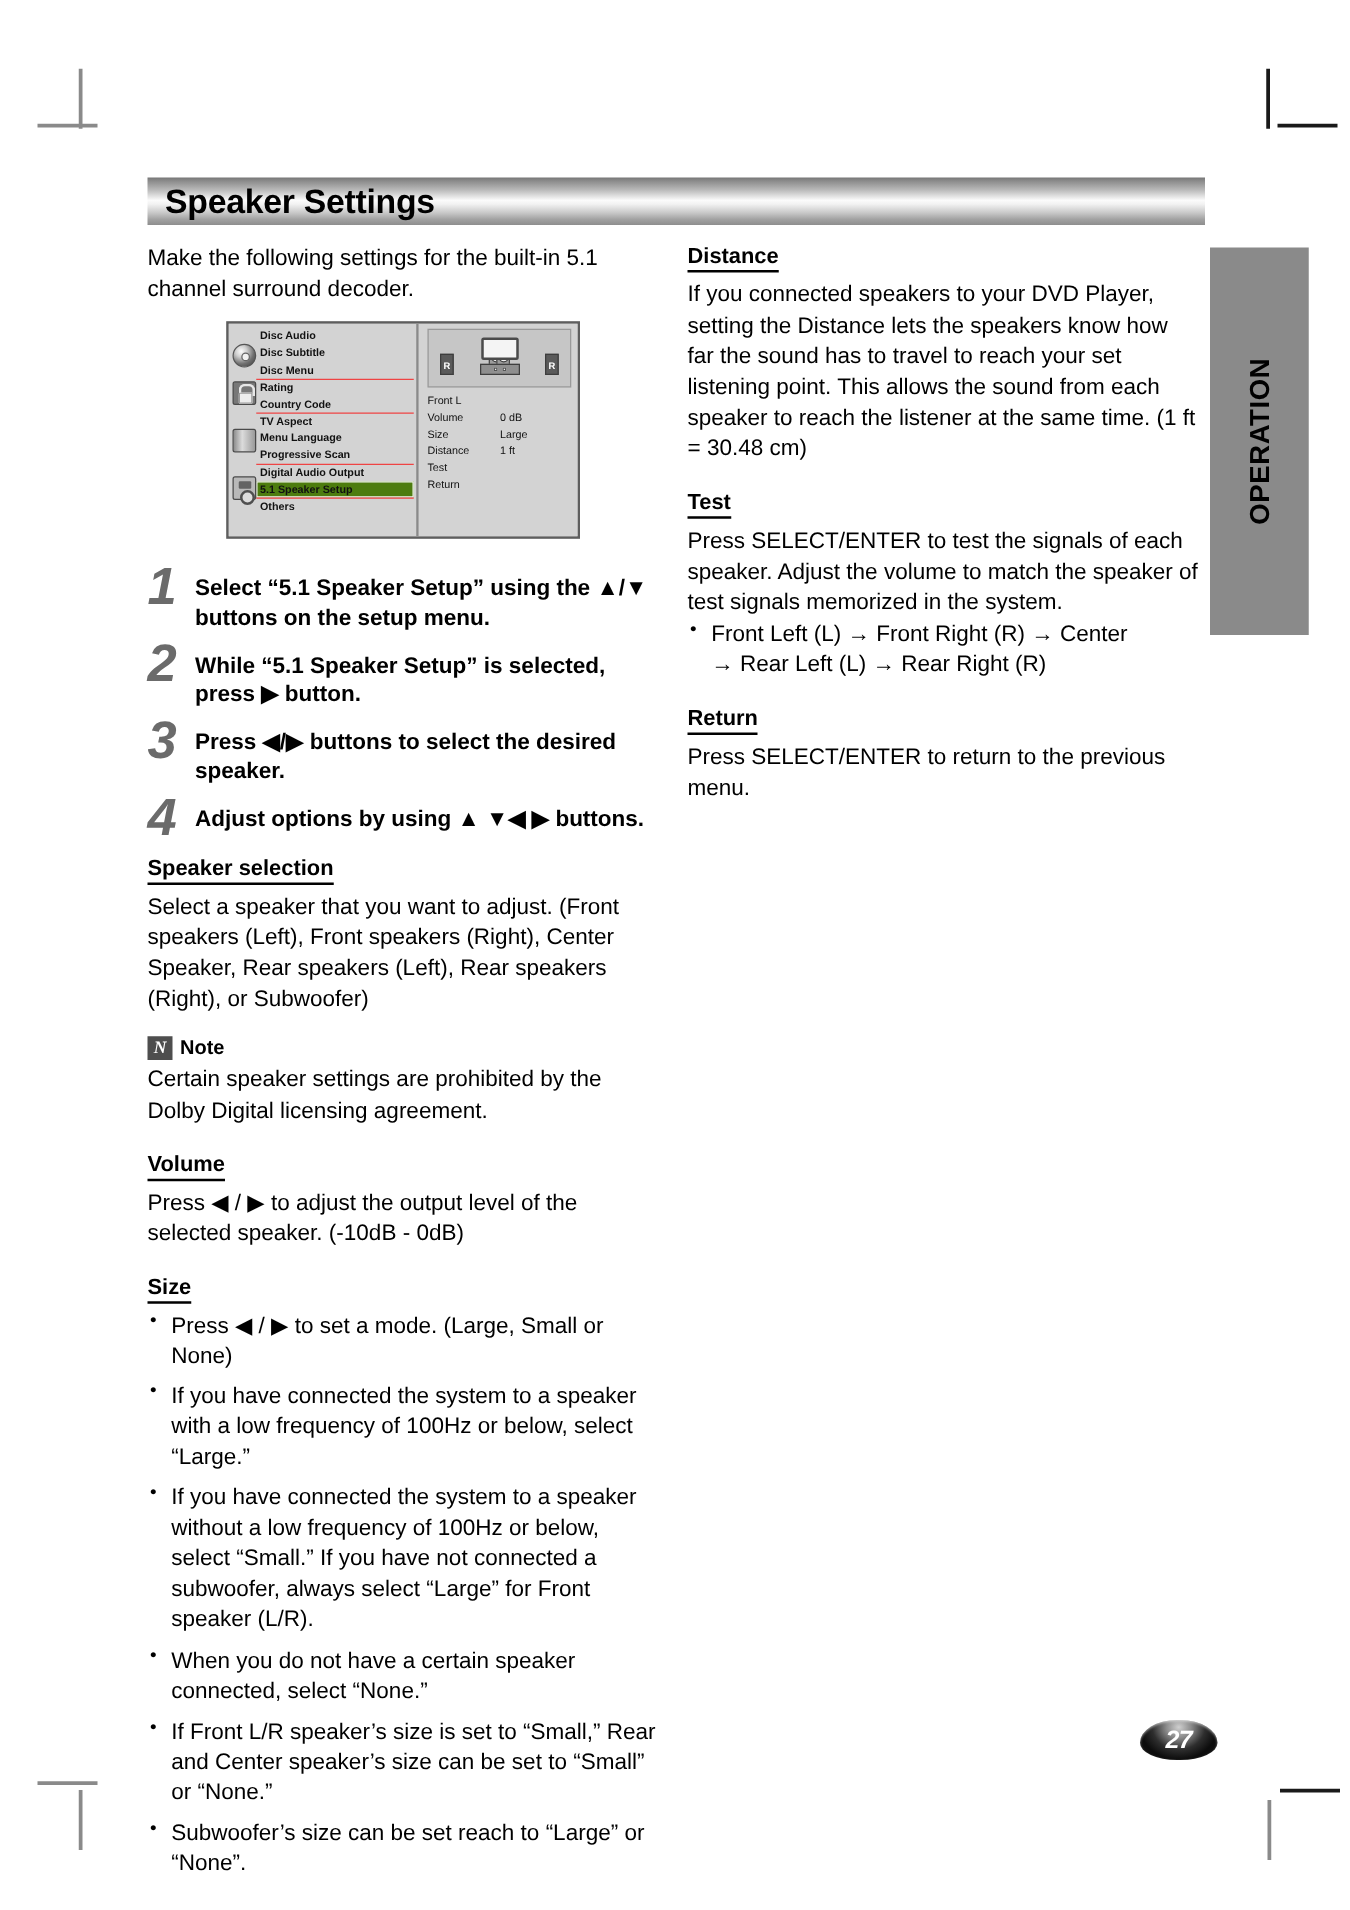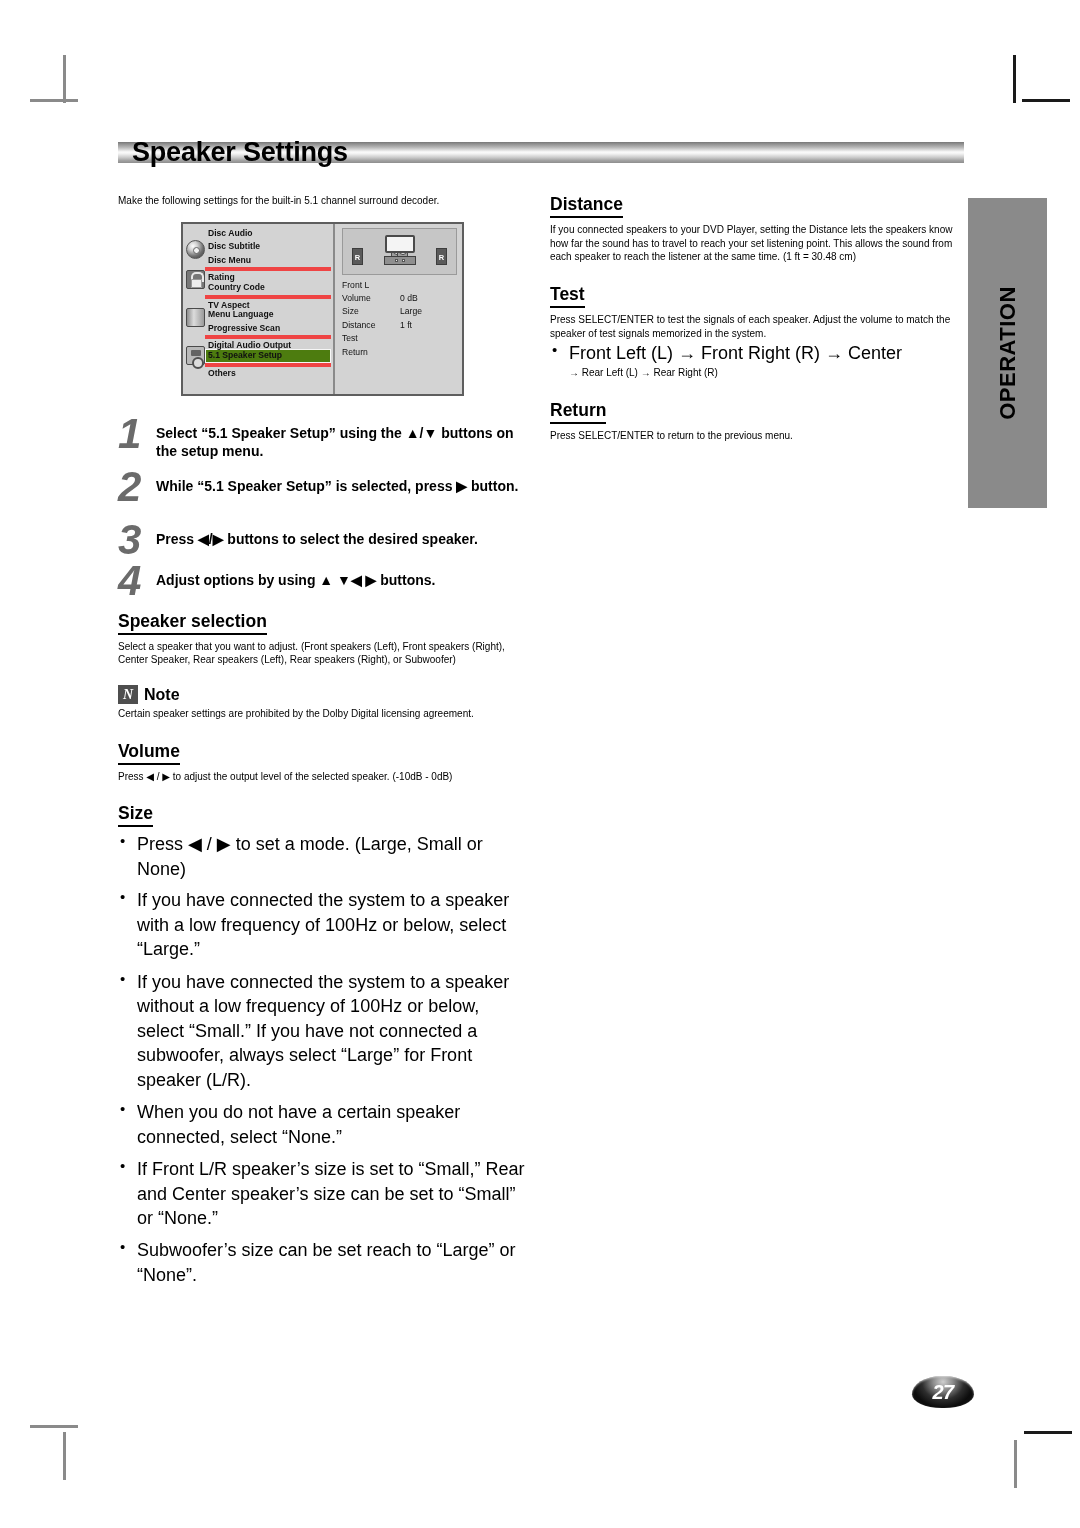--- a/index.html
+++ b/index.html
@@ -24,21 +24,21 @@
   .page {
     position: absolute;
     left: 0; top: 0;
     width: 1080px; height: 1528px;
   }
 
   
   .title-bar {
     position: absolute;
     left: 118px; top: 142px;
-    width: 846px; height: 21px;
+    width: 846px; height: 38px;
     background: linear-gradient(to bottom,
         #777777 0%, #8d8d8d 8%, #b9b9b9 26%,
         #fbfbfb 48%, #f2f2f2 56%, #c9c9c9 74%,
         #a2a2a2 88%, #8e8e8e 100%);
     display: flex;
     align-items: center;
   }
   .title-bar h1 {
     margin: 0;
     padding-left: 14px;
@@ -53,21 +53,21 @@
     position: absolute;
     left: 118px; top: 194px;
     width: 412px;
   }
   .col-right {
     position: absolute;
     left: 550px; top: 194px;
     width: 410px;
   }
 
-  p, li { font-size: 10px; line-height: 1.37; margin: 0; }
+  p, li { font-size: 18px; line-height: 1.37; margin: 0; }
 
   .intro { margin-bottom: 14px; }
 
   
   h2.sec {
     font-size: 17.5px;
     font-weight: bold;
     margin: 0 0 5px 0;
     display: inline-block;
     border-bottom: 2.5px solid #000;
@@ -164,21 +164,21 @@
 
   .menu-items { margin-left: 22px; padding-right: 2px; }
   .mi {
     height: 13.6px;
     line-height: 13.6px;
     font-weight: bold;
     color: #111;
     padding-left: 3px;
     white-space: nowrap;
   }
-  .mi.sep { border-top: 4px solid #ef4444; }
+  .mi.sep { border-top: 1px solid #ef4444; }
   .mi.selected {
     background: #4d7c0f;
     box-shadow: 0 0 0 1px #f6f6f6 inset;
   }
 
   .menu-right {
     flex: 1;
     padding: 4px 5px 0 7px;
     position: relative;
     background: #d3d3d3;
@@ -265,21 +265,21 @@
     left: 0; top: -9px;
     font-size: 42px;
     font-weight: bold;
     font-style: italic;
     color: #6b6b6b;
     line-height: 1;
     font-family: "Liberation Sans", sans-serif;
   }
   .step p {
     font-weight: bold;
-    font-size: 14px;
+    font-size: 18px;
     line-height: 1.29;
     padding-top: 2px;
   }
 
   
   .note-head {
     display: flex;
     align-items: center;
     margin: 18px 0 3px 0;
   }

